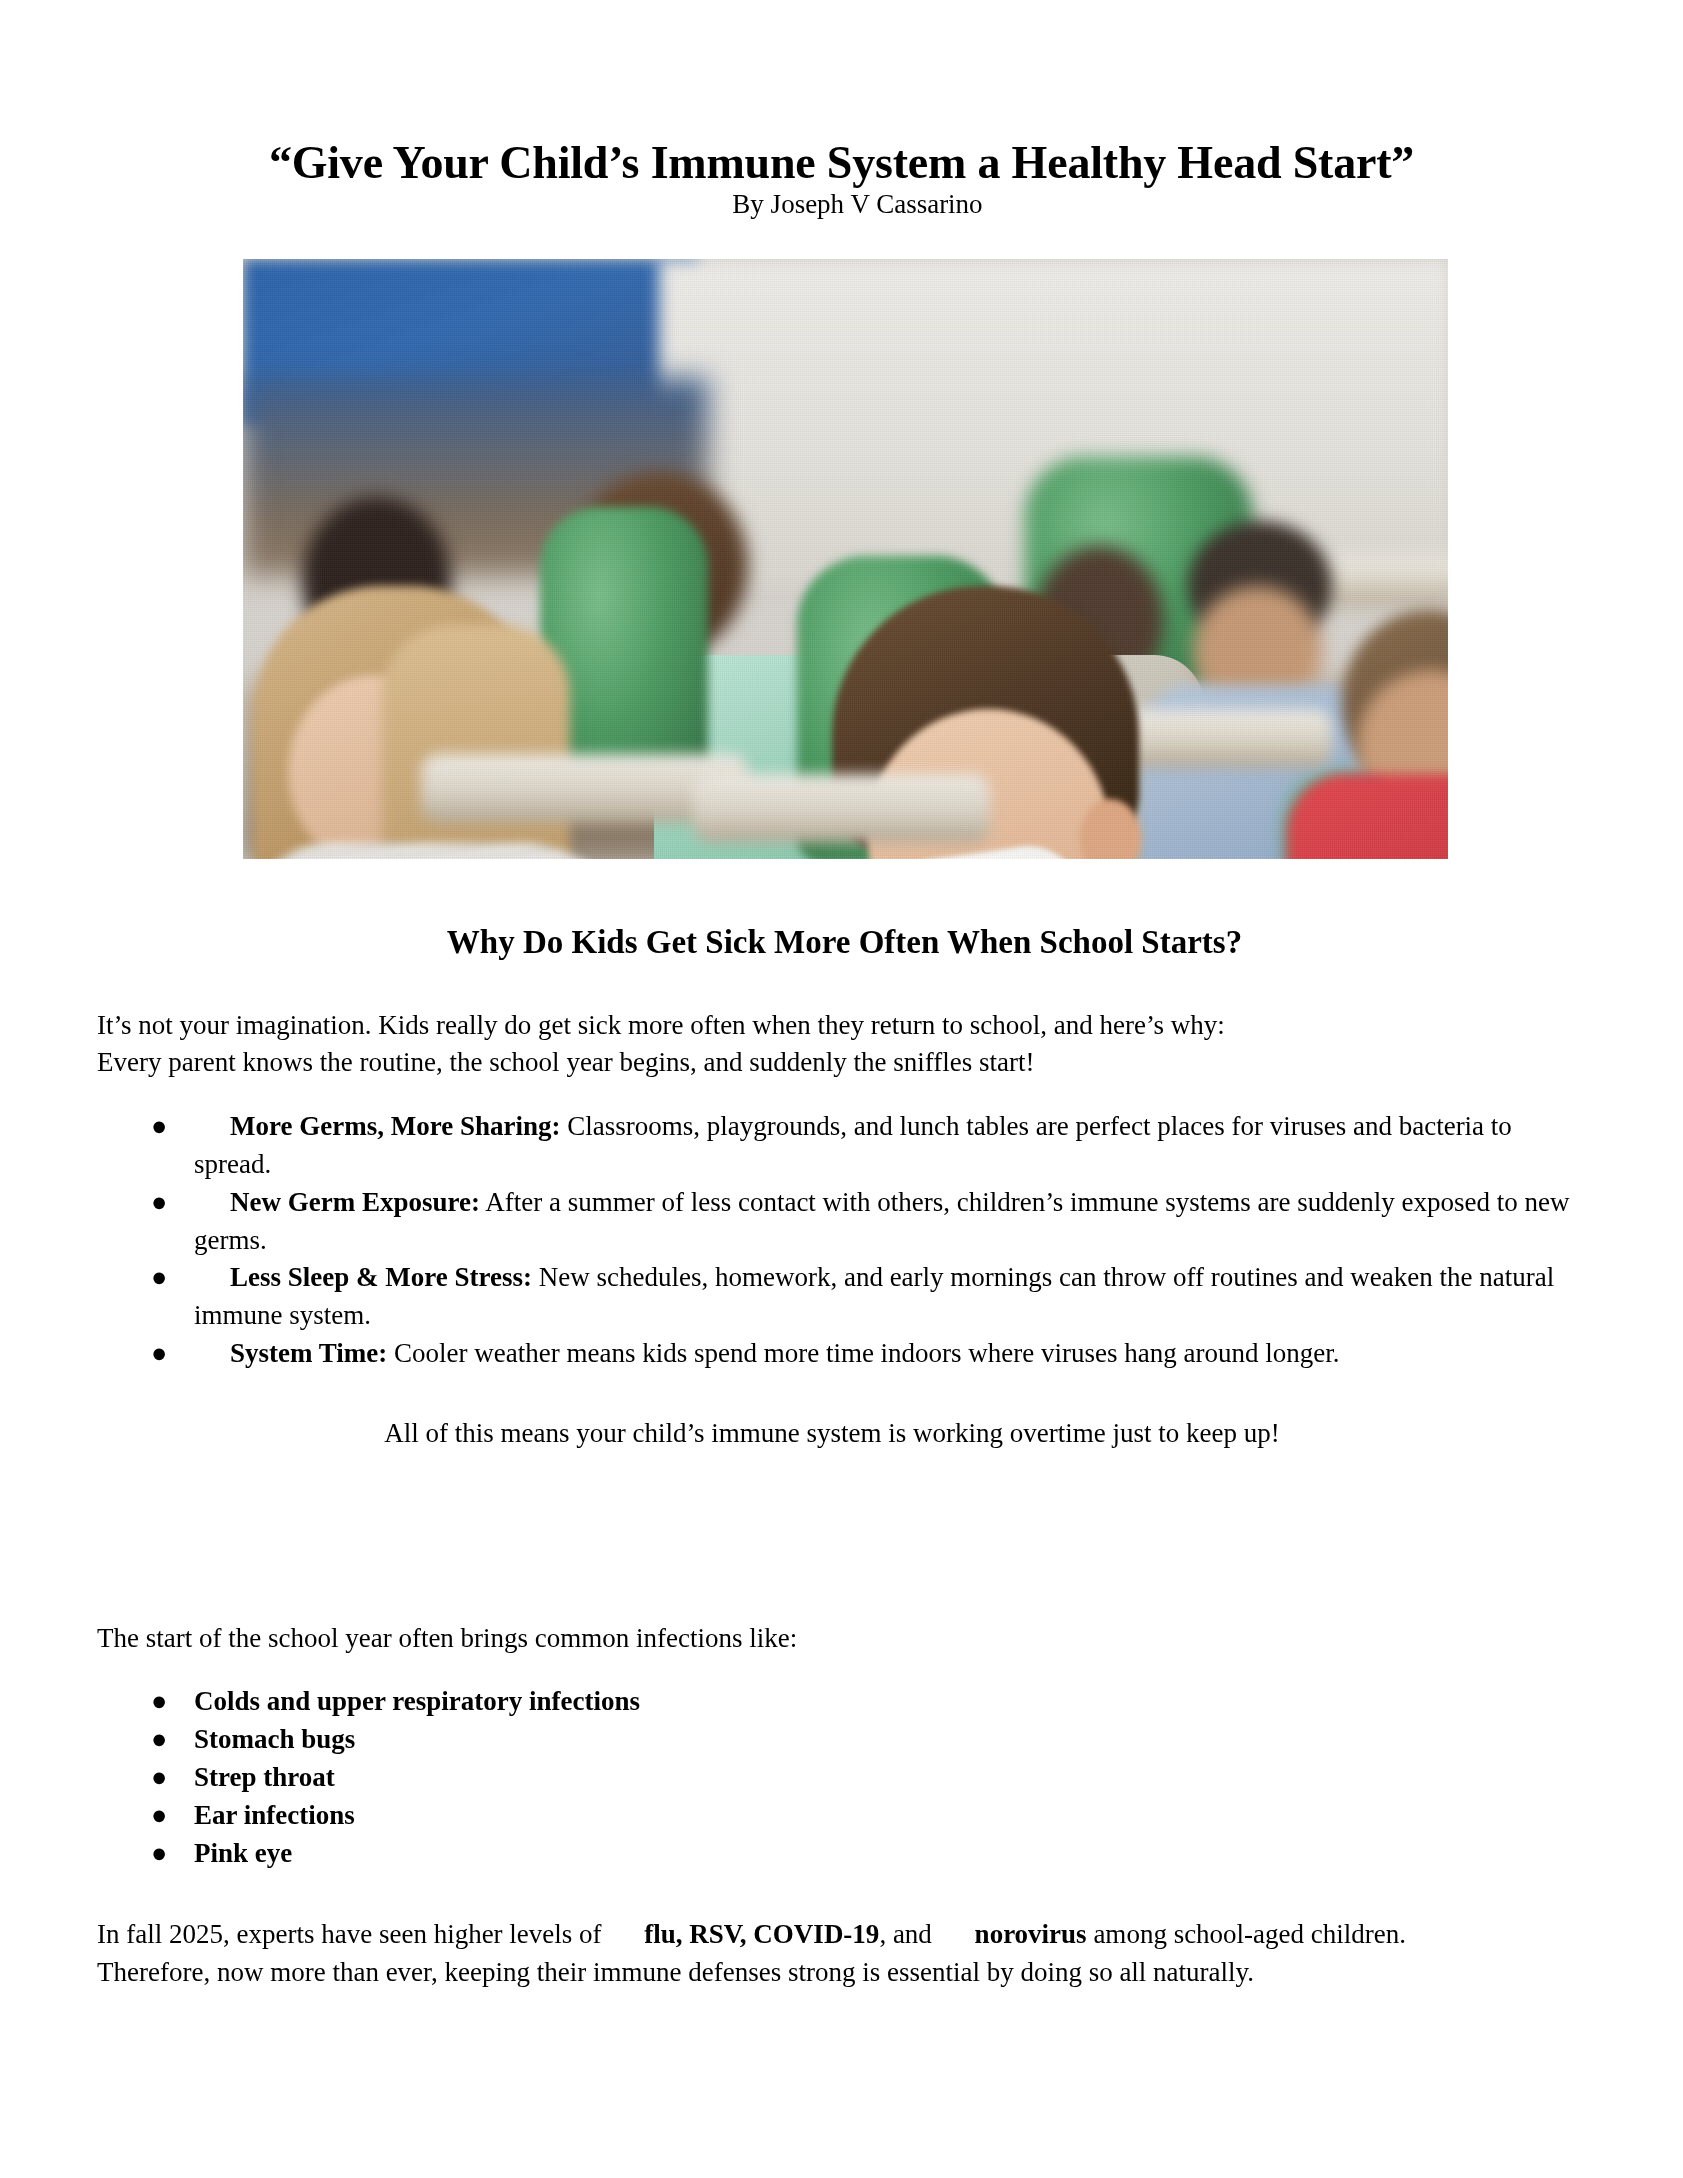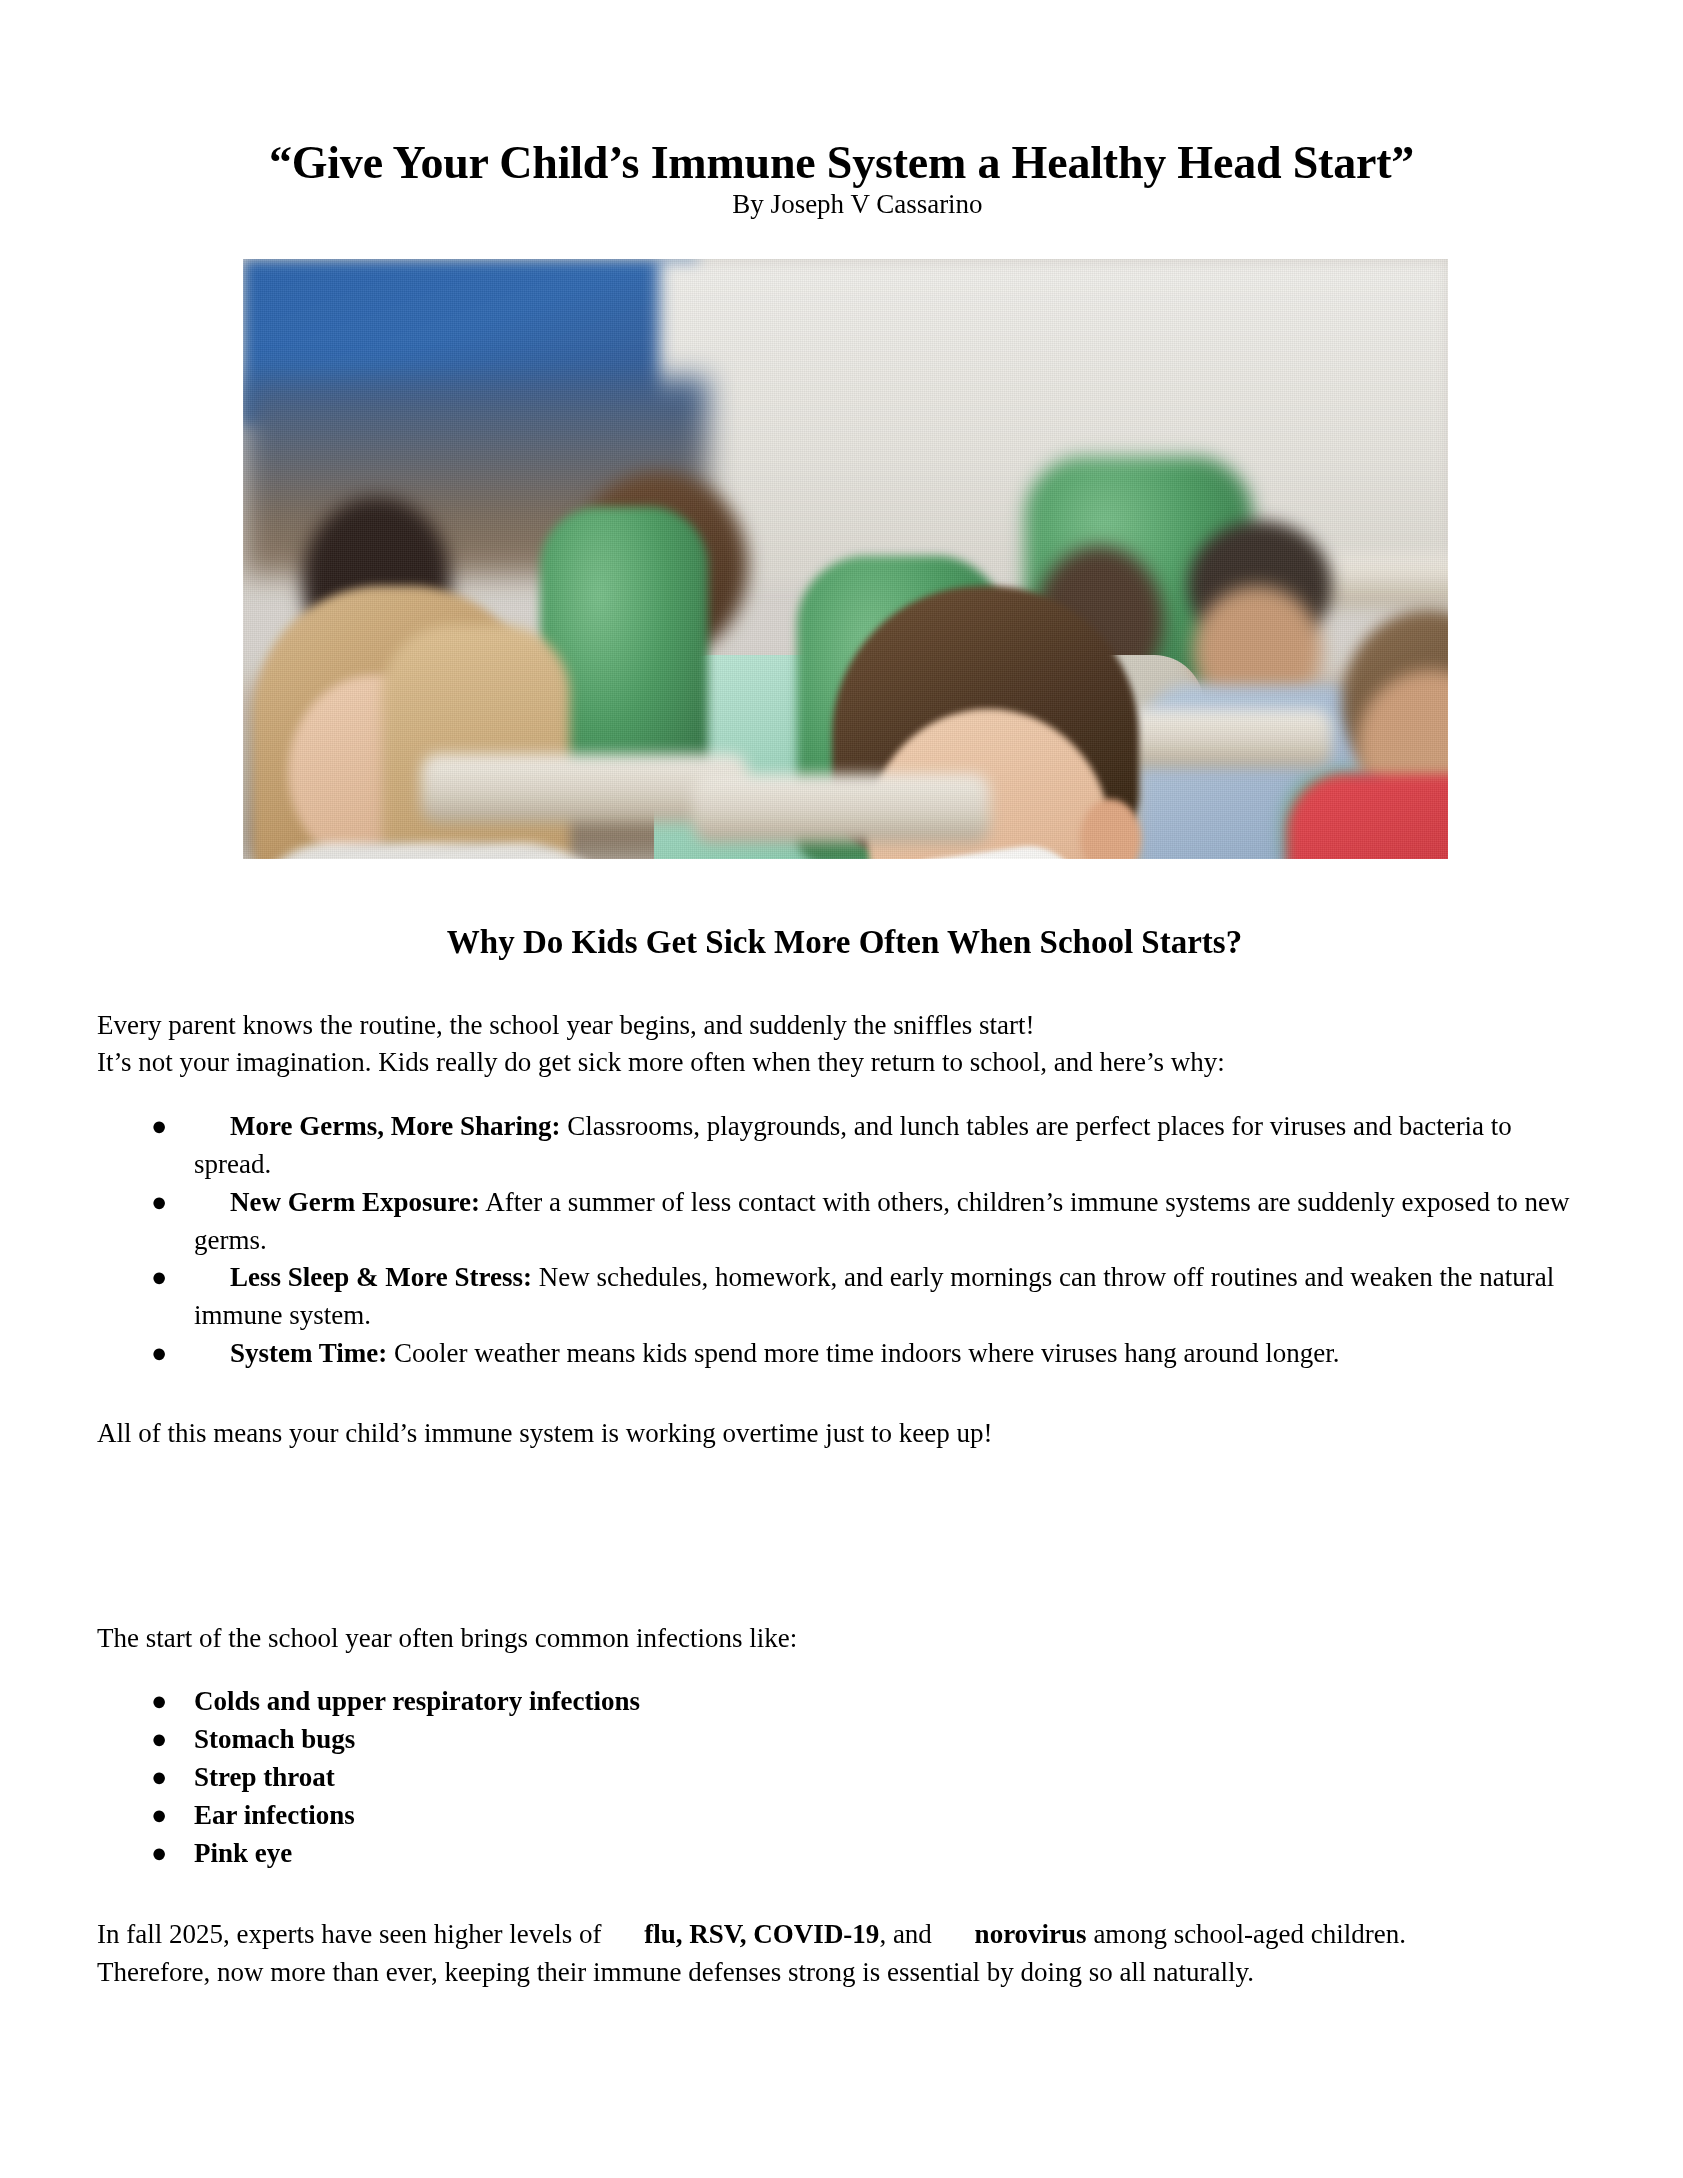--- a/index.html
+++ b/index.html
@@ -212,21 +212,21 @@
     margin: 0;
     font-size: 27px;
     line-height: 1.40;
     text-align: left;
   }
 
   p.center-note {
     margin: 0;
     font-size: 27px;
     line-height: 1.40;
-    text-align: left;
+    text-align: center;
     padding-right: 25px;
   }
 
   ul.bullets {
     margin: 0;
     padding: 0;
     list-style: none;
   }
   ul.bullets li {
     position: relative;
@@ -310,22 +310,22 @@
       <div class="grain"></div>
     </div>
   </div>
 
   <div class="content">
 
     <h2 class="section-heading">Why Do Kids Get Sick More Often When School Starts?</h2>
 
     <div class="sp-1"></div>
 
+    <p class="body-text">It’s not your imagination. Kids really do get sick more often when they return to school, and here’s why:</p>
     <p class="body-text">Every parent knows the routine, the school year begins, and suddenly the sniffles start!</p>
-    <p class="body-text">It’s not your imagination. Kids really do get sick more often when they return to school, and here’s why:</p>
 
     <div class="sp-2"></div>
 
     <ul class="bullets">
       <li>
         <span class="dot">●</span><span class="lead">More Germs, More Sharing:</span><span> Classrooms, playgrounds, and lunch tables are perfect places for viruses and bacteria to spread.</span>
       </li>
       <li>
         <span class="dot">●</span><span class="lead">New Germ Exposure:</span><span> After a summer of less contact with others, children’s immune systems are suddenly exposed to new germs.</span>
       </li>

